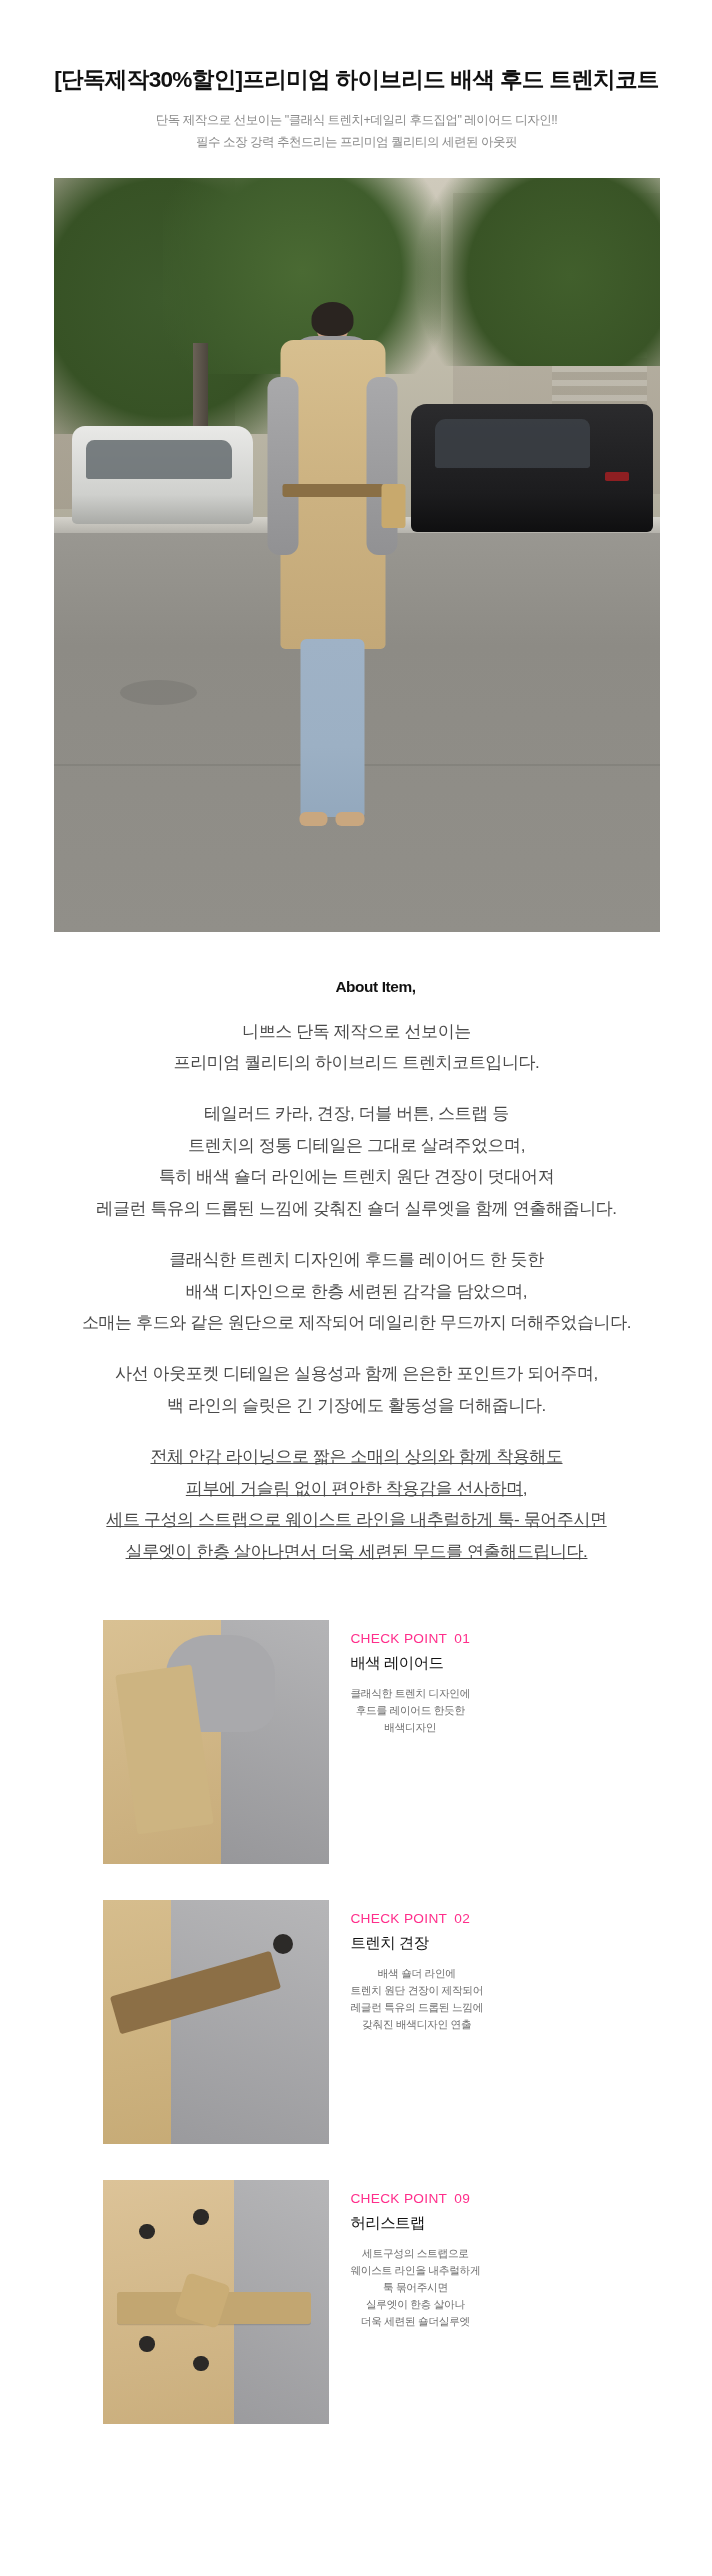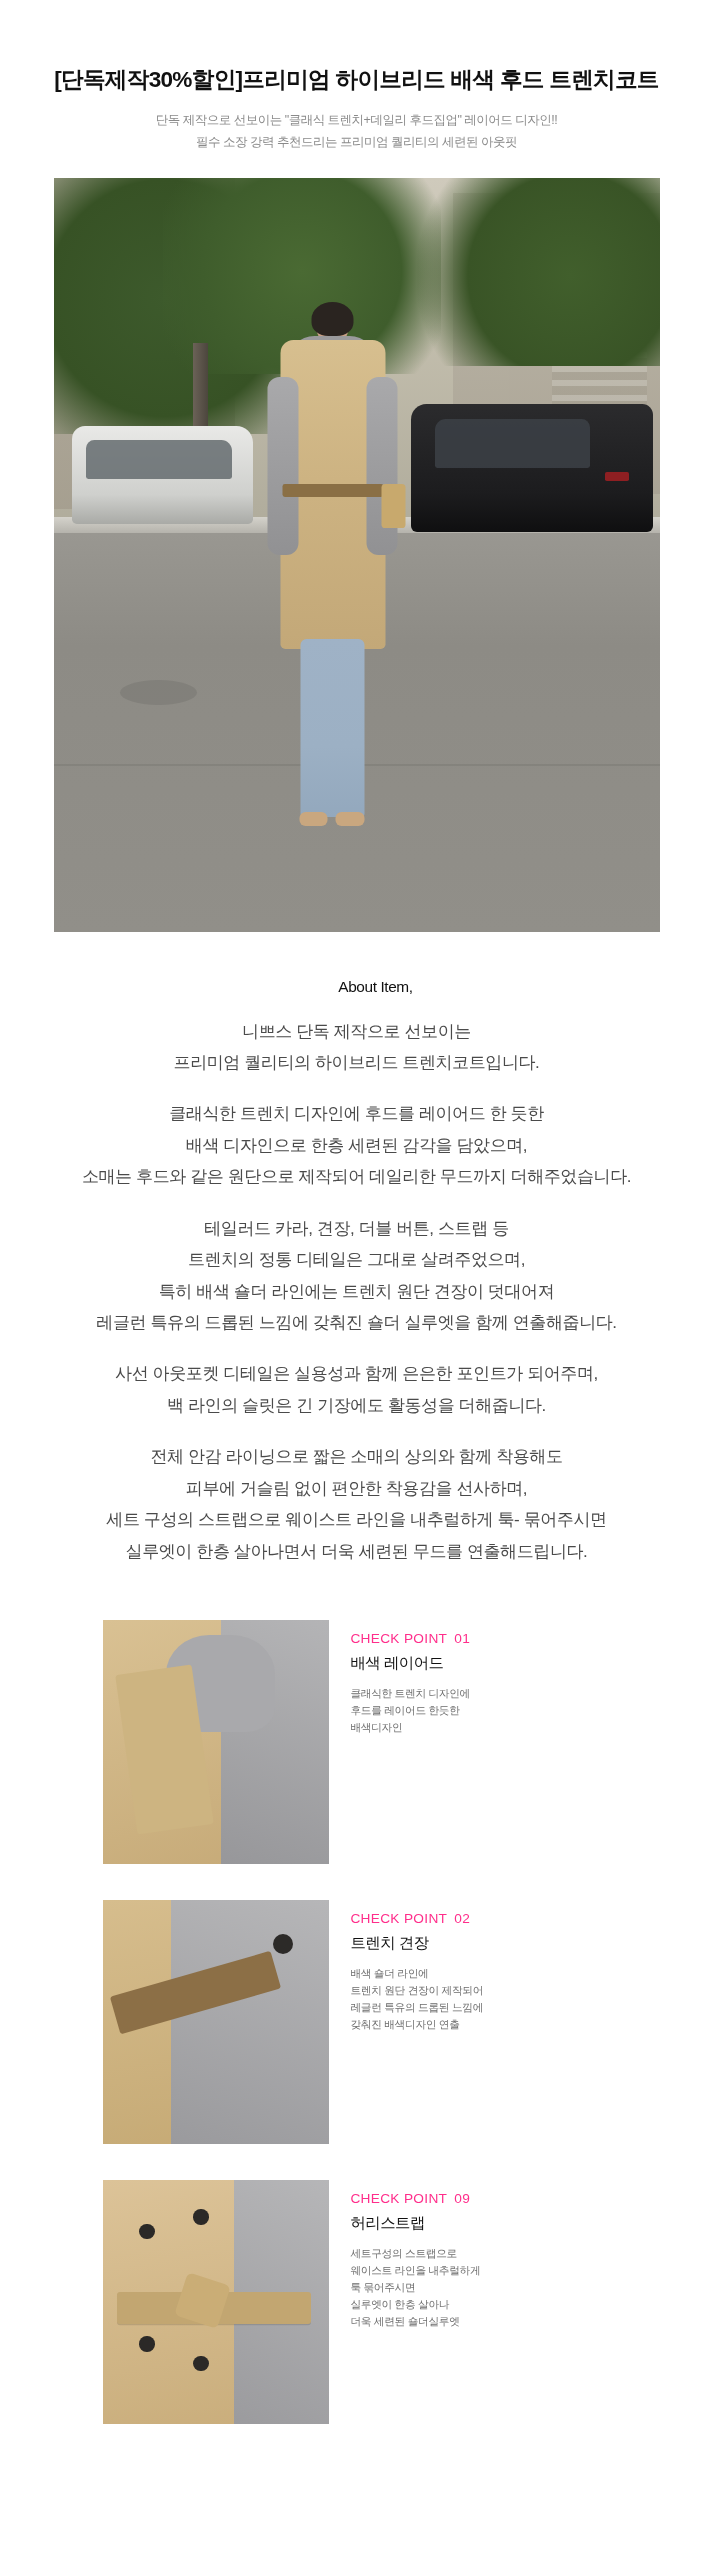--- a/index.html
+++ b/index.html
@@ -162,34 +162,34 @@
   .hero .m-shoe-r { position:absolute; left:50%; top:506px; margin-left:3.6px; width:28.5px; height:14.3px; background:#c9a77f; border-radius: 6px; }
   .hero .m-bag { position:absolute; right:-10.7px; top:178px; width:24px; height:44px; background:#c8a96d; border-radius:3.6px; }
 
   
   .about {
     margin-top: 46px;
     text-align: center;
   }
   .about-title {
     font-size: 15.4px;
-    font-weight: normal;
+    font-weight: bold;
     color: #111111;
     letter-spacing: -0.4px;
     padding-left: 38px;
   }
   .about-body {
     margin-top: 20px;
     font-size: 17px;
     line-height: 1.85;
     color: #4a4a4a;
     letter-spacing: -0.4px;
   }
   .about-para { margin: 0 0 20px 0; }
-  .about-para:last-child { margin-bottom: 0; }
+  .about-para:last-child { margin-bottom: 0; text-decoration: underline; }
 
   
   .points { margin-top: 53px; }
   .point {
     display: flex;
     align-items: flex-start;
     margin-bottom: 36px;
   }
   .point-img {
     width: 226px;
@@ -217,21 +217,21 @@
     color: #111111;
     letter-spacing: -0.5px;
   }
   .point-desc {
     margin-top: 10.7px;
     font-size: 10.7px;
     line-height: 1.6;
     color: #6d6d6d;
     letter-spacing: -0.3px;
   }
-  .point-desc div { white-space: nowrap; }
+  .point-desc div { white-space: nowrap; text-align: center; }
 
   
   .pi { position: absolute; inset: 0; }
   .p1 .beige { position:absolute; left:0; top:0; width:58%; height:100%; background:linear-gradient(160deg,#d9c193,#c7ab79); }
   .p1 .grey  { position:absolute; right:0; top:0; width:48%; height:100%; background:linear-gradient(200deg,#b4b4b6,#97979a); }
   .p1 .hood  { position:absolute; left:28%; top:6%; width:48%; height:40%; background:#a9a9ac; border-radius:40% 40% 26% 26%; }
   .p1 .lapel { position:absolute; left:10%; top:20%; width:34%; height:66%; background:#cdb481; transform: rotate(-8deg); border-radius:3.6px; }
 
   .p2 .beige { position:absolute; left:0; top:0; width:100%; height:100%; background:linear-gradient(170deg,#d6bd8d,#c5a974); }
   .p2 .grey  { position:absolute; left:30%; top:0; width:70%; height:100%; background:linear-gradient(200deg,#b6b6b8,#9a9a9d); }
@@ -288,22 +288,22 @@
         <div class="m-shoe-l"></div>
         <div class="m-shoe-r"></div>
       </div>
     </div>
   </div>
 
   <div class="about">
     <div class="about-title">About Item,</div>
     <div class="about-body">
       <p class="about-para">니쁘스 단독 제작으로 선보이는<br>프리미엄 퀄리티의 하이브리드 트렌치코트입니다.</p>
+      <p class="about-para">테일러드 카라, 견장, 더블 버튼, 스트랩 등<br>트렌치의 정통 디테일은 그대로 살려주었으며,<br>특히 배색 숄더 라인에는 트렌치 원단 견장이 덧대어져<br>레글런 특유의 드롭된 느낌에 갖춰진 숄더 실루엣을 함께 연출해줍니다.</p>
       <p class="about-para">클래식한 트렌치 디자인에 후드를 레이어드 한 듯한<br>배색 디자인으로 한층 세련된 감각을 담았으며,<br>소매는 후드와 같은 원단으로 제작되어 데일리한 무드까지 더해주었습니다.</p>
-      <p class="about-para">테일러드 카라, 견장, 더블 버튼, 스트랩 등<br>트렌치의 정통 디테일은 그대로 살려주었으며,<br>특히 배색 숄더 라인에는 트렌치 원단 견장이 덧대어져<br>레글런 특유의 드롭된 느낌에 갖춰진 숄더 실루엣을 함께 연출해줍니다.</p>
       <p class="about-para">사선 아웃포켓 디테일은 실용성과 함께 은은한 포인트가 되어주며,<br>백 라인의 슬릿은 긴 기장에도 활동성을 더해줍니다.</p>
       <p class="about-para">전체 안감 라이닝으로 짧은 소매의 상의와 함께 착용해도<br>피부에 거슬림 없이 편안한 착용감을 선사하며,<br>세트 구성의 스트랩으로 웨이스트 라인을 내추럴하게 툭- 묶어주시면<br>실루엣이 한층 살아나면서 더욱 세련된 무드를 연출해드립니다.</p>
     </div>
   </div>
 
   <div class="points">
 
     <div class="point">
       <div class="point-img">
         <div class="pi p1">

